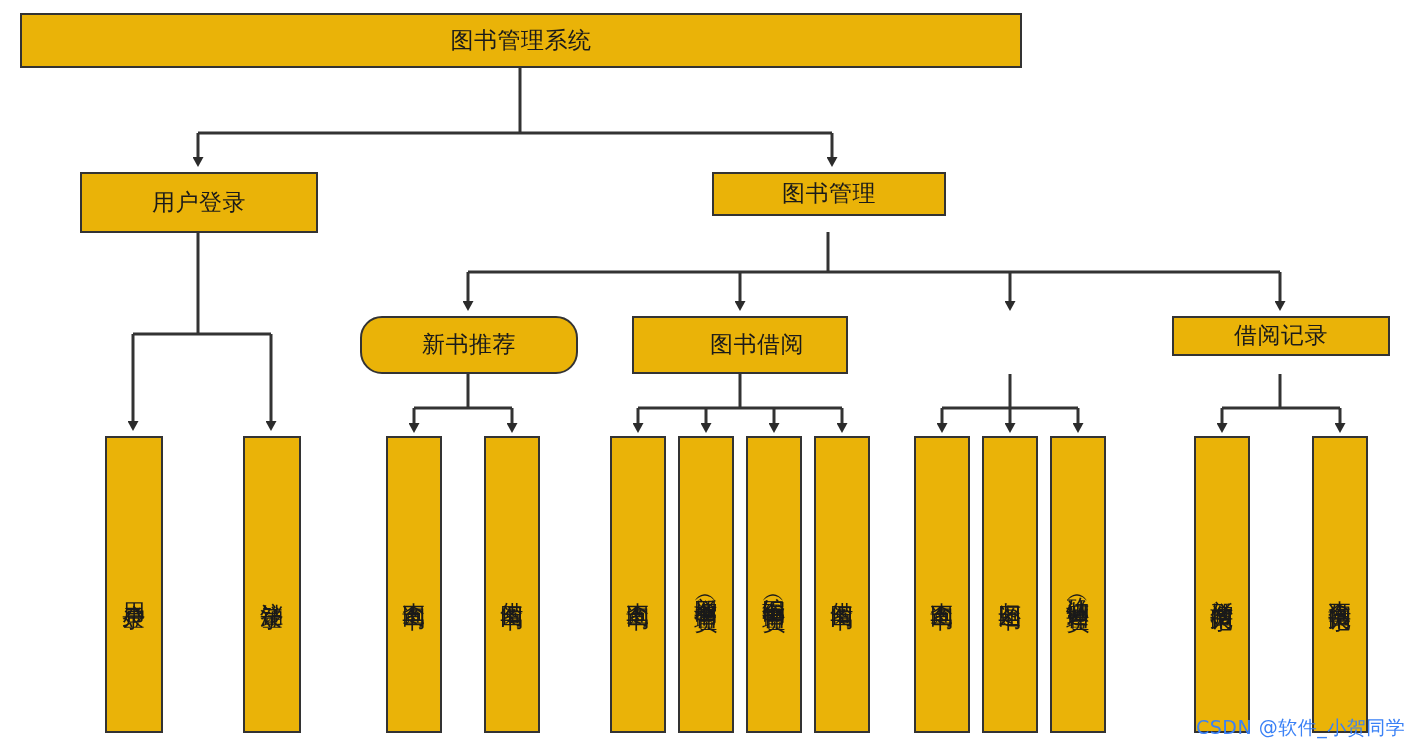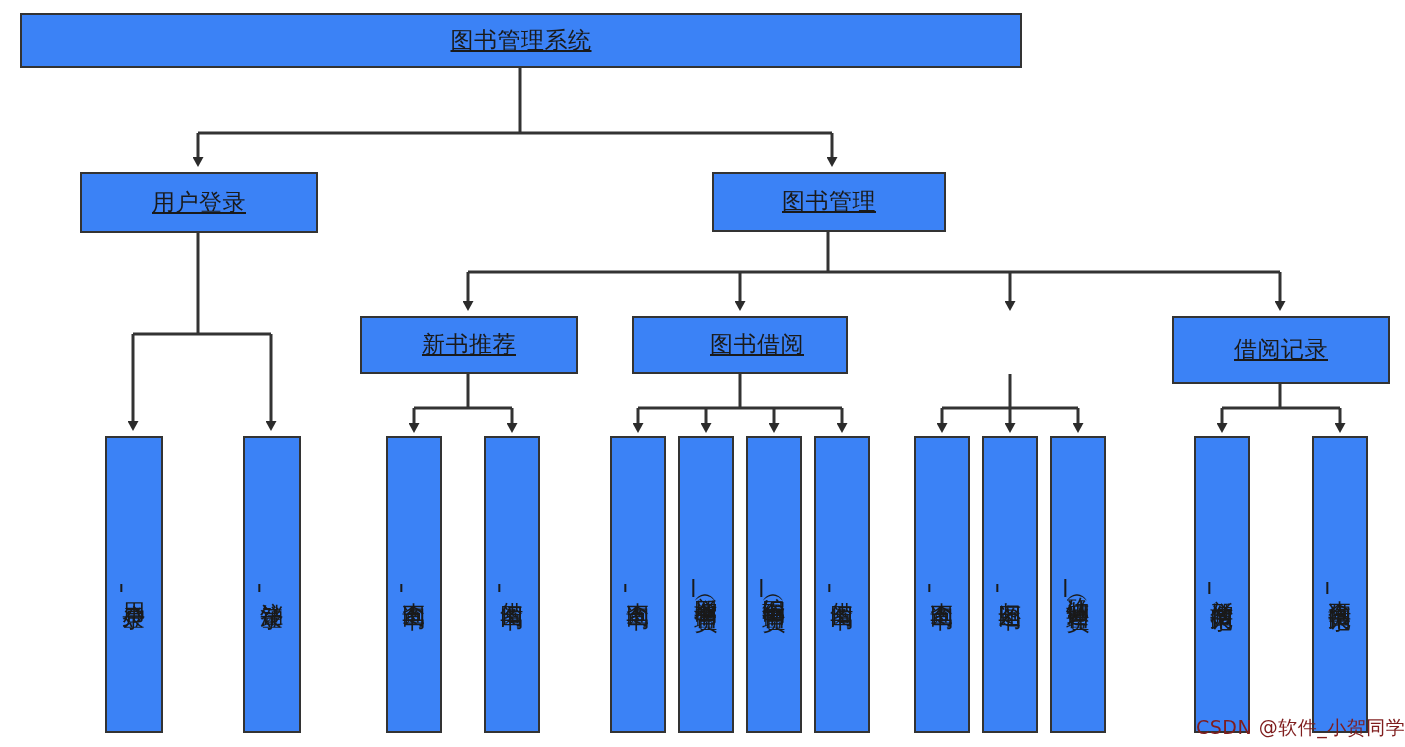--- a/index.html
+++ b/index.html
@@ -22,26 +22,25 @@
     left: 0;
     top: 0;
     width: 1405px;
     height: 747px;
     pointer-events: none;
   }
   .node {
     position: absolute;
     box-sizing: border-box;
     border: 2.5px solid #333333;
-    background: #3b82f6;
+    background: #eab308;
     display: flex;
     align-items: center;
     justify-content: center;
     color: #1a1a1a;
-    text-decoration: underline;
   }
   .node .label-h {
     font-size: 23px;
     line-height: 1.1;
     letter-spacing: 0.5px;
     white-space: nowrap;
   }
   .node.vert {
     align-items: center;
     justify-content: center;
@@ -53,21 +52,21 @@
     font-size: 23px;
     line-height: 1.42;
     letter-spacing: 2px;
     white-space: nowrap;
     display: block;
     text-align: center;
   }
   .watermark {
     position: absolute;
     font-size: 19px;
-    color: #7f1d1d;
+    color: #3b82f6;
     white-space: nowrap;
     letter-spacing: 0.5px;
   }
 </style>
 </head>
 <body>
 
 <div id="canvas">
 
   <svg class="connectors" viewBox="0 0 1405 747" xmlns="http://www.w3.org/2000/svg">
@@ -121,34 +120,34 @@
   </svg>
 
   <div class="node" style="left:20px; top:13px; width:1002px; height:55px;">
     <span class="label-h">图书管理系统</span>
   </div>
 
   <div class="node" style="left:80px; top:172px; width:238px; height:61px;">
     <span class="label-h">用户登录</span>
   </div>
 
-  <div class="node" style="left:712px; top:172px; width:234px; height:60px;">
+  <div class="node" style="left:712px; top:172px; width:234px; height:44px;">
     <span class="label-h">图书管理</span>
   </div>
 
-  <div class="node" style="left:360px; top:316px; width:218px; height:58px;">
+  <div class="node" style="left:360px; top:316px; width:218px; height:58px;border-radius:22px;">
     <span class="label-h">新书推荐</span>
   </div>
 
   <div class="node" style="left:632px; top:316px; width:216px; height:58px;padding-left:34px;">
     <span class="label-h">图书借阅</span>
   </div>
 
 
-  <div class="node" style="left:1172px; top:316px; width:218px; height:68px;">
+  <div class="node" style="left:1172px; top:316px; width:218px; height:40px;">
     <span class="label-h">借阅记录</span>
   </div>
 
   <div class="node vert" style="left:105px; top:436px; width:58px; height:297px;">
     <span class="label-v">用户登录</span>
   </div>
 
   <div class="node vert" style="left:243px; top:436px; width:58px; height:297px;">
     <span class="label-v">注销登录</span>
   </div>

